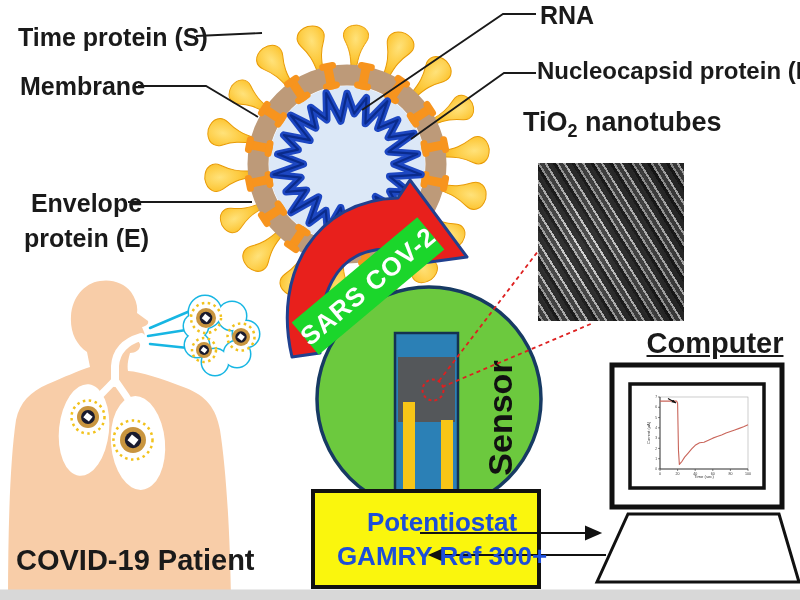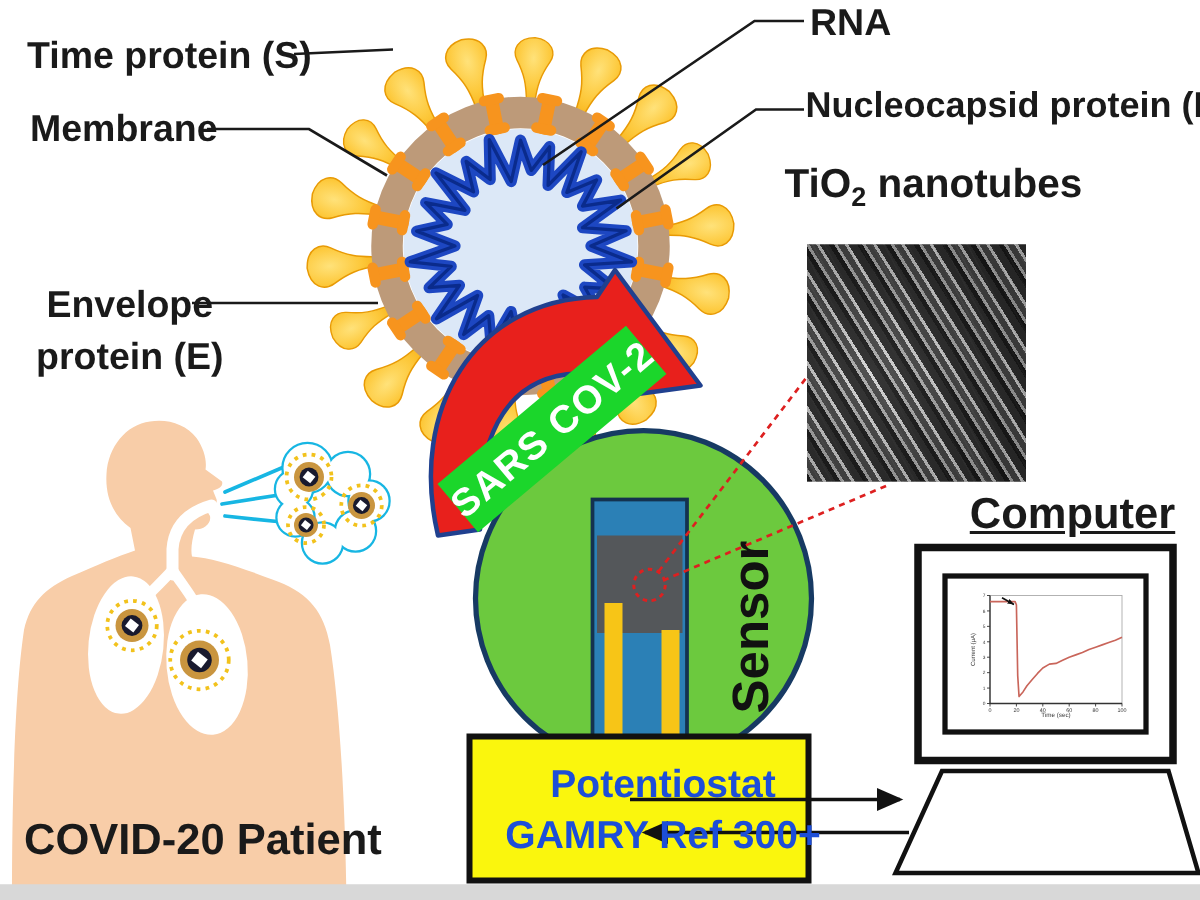--- a/index.html
+++ b/index.html
@@ -293,20 +293,20 @@
   <div>Membrane</div>
 </div>
 <div class="lbl lbl-virus two-line" id="lbl-envelope">
   <div>Envelope</div>
   <div>protein (E)</div>
 </div>
 <div class="lbl lbl-virus" id="lbl-rna">RNA</div>
 <div class="lbl" id="lbl-nucleocapsid">Nucleocapsid protein (N)</div>
 <div class="lbl" id="lbl-tio2"><span>TiO</span><sub>2</sub><span> nanotubes</span></div>
 <div class="lbl" id="lbl-computer">Computer</div>
-<div class="lbl" id="lbl-covid">COVID-20 Patient</div>
+<div class="lbl" id="lbl-covid">COVID-19 Patient</div>
 <div id="sem-image"></div>
 <div id="pot-text">
   <div>Potentiostat</div>
   <div>GAMRY Ref 300+</div>
 </div>
 
 </div>
 
 </body></html>

